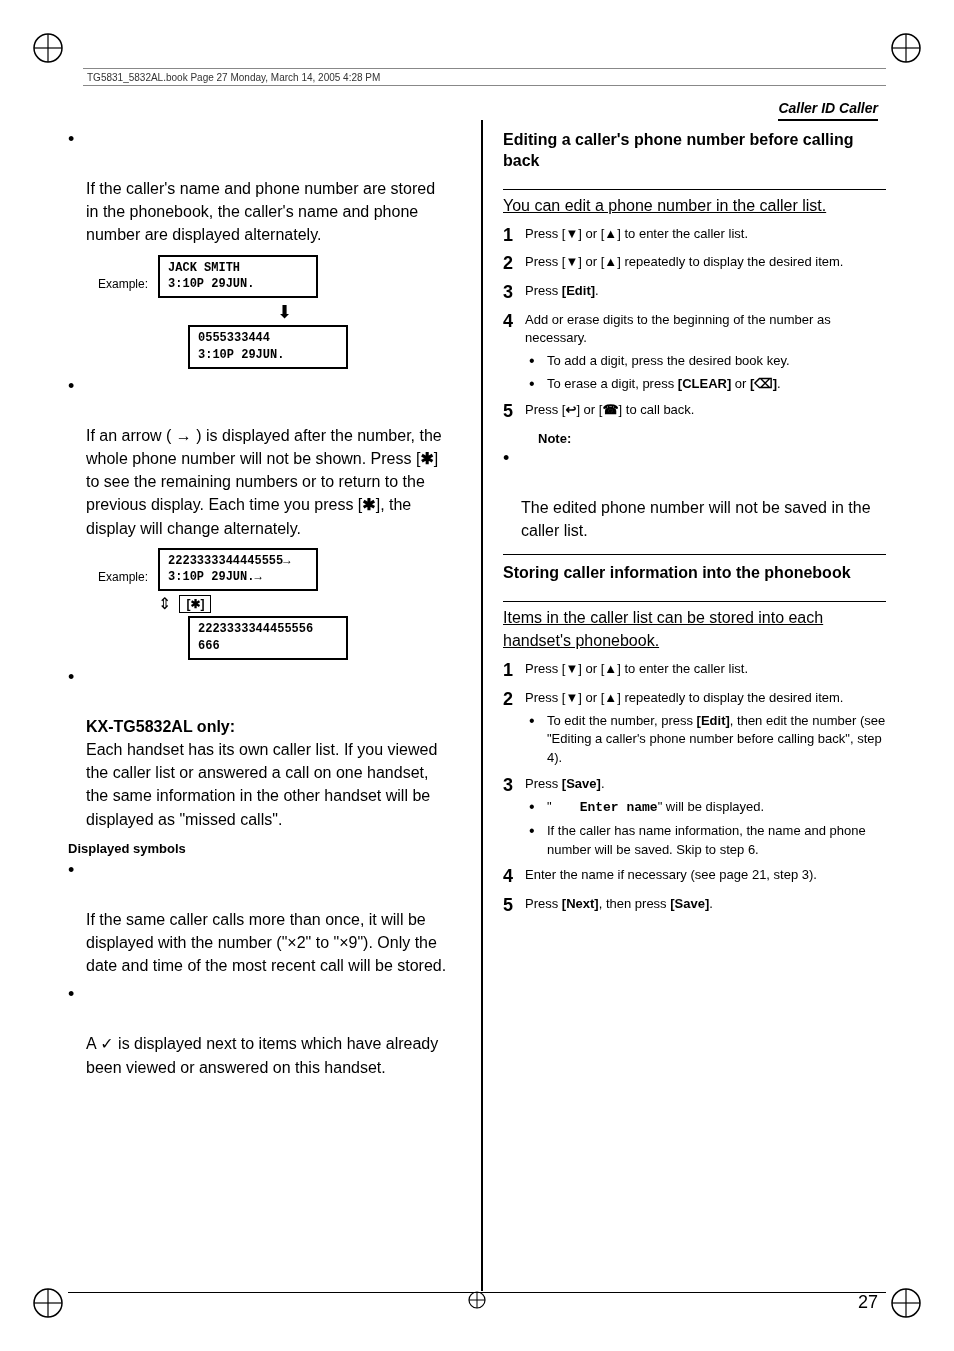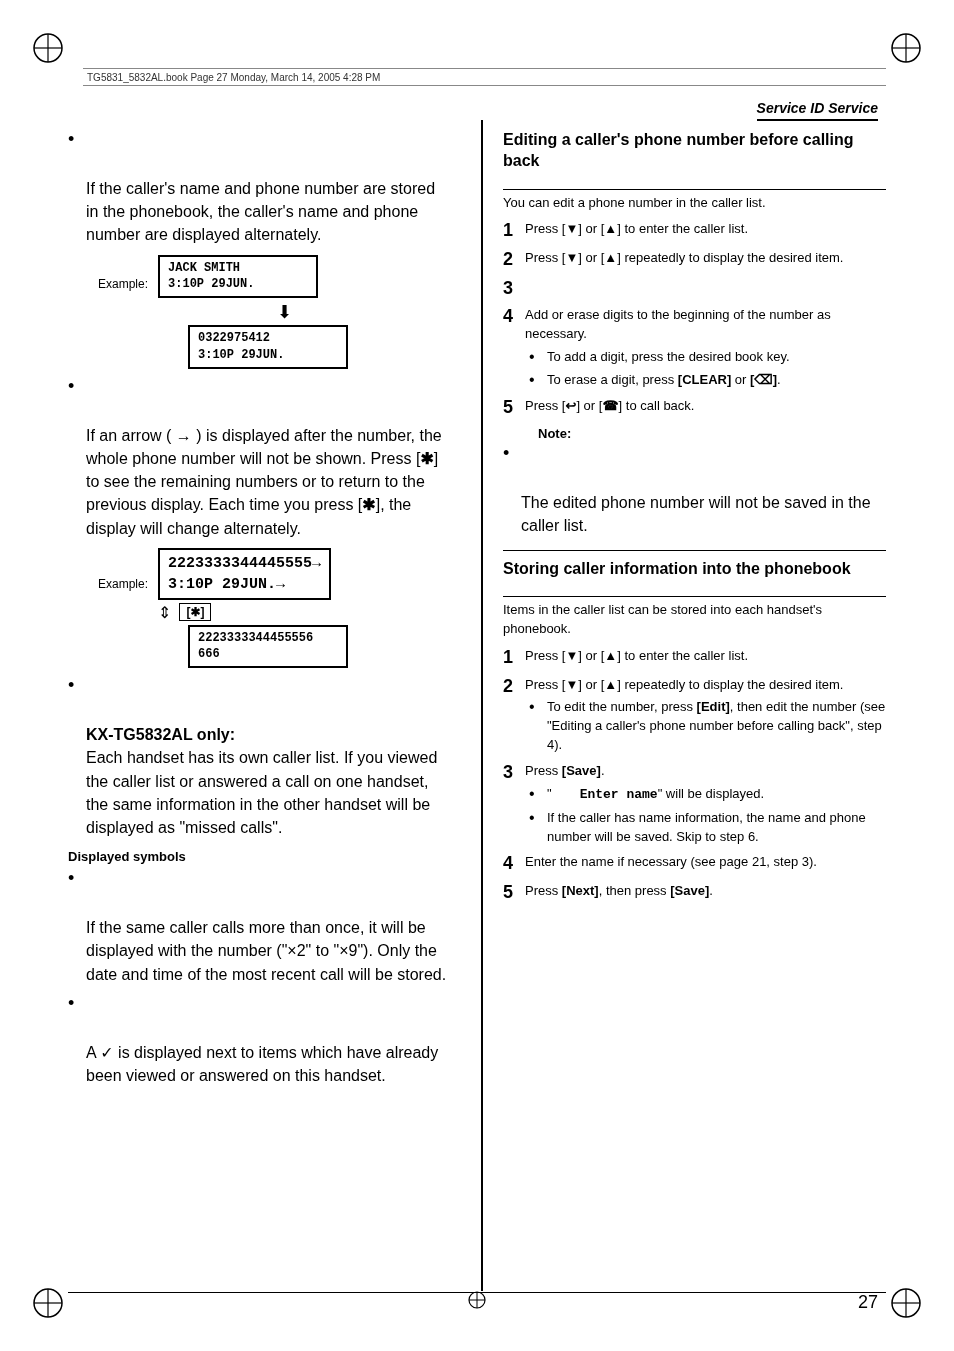--- a/index.html
+++ b/index.html
@@ -156,23 +156,24 @@
     .section-heading {
       font-size: 16px;
       font-weight: bold;
       margin-bottom: 4px;
       line-height: 1.3;
       border-bottom: 1.5px solid #000;
       padding-bottom: 17px;
     }
 
     .section-intro {
-      font-size: 13px;
+      font-size: 16px;
       margin-bottom: 8px;
       line-height: 1.45;
+      text-decoration: underline;
     }
 
     
     .step-item {
       display: flex;
       align-items: flex-start;
       margin-bottom: 7px;
     }
 
     .step-number {
@@ -283,21 +284,21 @@
       <circle cx="18" cy="18" r="14" fill="none" stroke="#000" stroke-width="1.5"></circle>
       <line x1="18" y1="4" x2="18" y2="32" stroke="#000" stroke-width="1.2"></line>
       <line x1="4" y1="18" x2="32" y2="18" stroke="#000" stroke-width="1.2"></line>
     </svg>
   </div>
 
   <div class="header-bar">
     <span>TG5831_5832AL.book  Page 27  Monday, March 14, 2005  4:28 PM</span>
   </div>
 
-  <div class="page-title-header">Service ID Service</div>
+  <div class="page-title-header">Caller ID Caller</div>
 
   <div class="content-area">
 
     <div class="left-col">
 
       <div class="bullet-item">
         <span class="bullet-dot">•</span>
         <span class="bullet-text">If the caller's name and phone number are stored in the phonebook, the caller's name and phone number are displayed alternately.</span>
       </div>
 
@@ -306,38 +307,38 @@
           <span>Example:</span>
           &nbsp;
           <span class="lcd-display">
             <span>JACK SMITH</span><br>
             <span>3:10P 29JUN.</span>
           </span>
         </div>
         <div class="arrow-down">⬇</div>
         <div style="margin-left:90px;">
           <span class="lcd-display">
-            <span>0322975412</span><br>
+            <span>0555333444</span><br>
             <span>3:10P 29JUN.</span>
           </span>
         </div>
       </div>
 
       <div class="bullet-item">
         <span class="bullet-dot">•</span>
         <span class="bullet-text">
           If an arrow ( → ) is displayed after the number, the whole phone number will not be shown. Press [<span class="bold">✱</span>] to see the remaining numbers or to return to the previous display. Each time you press [<span class="bold">✱</span>], the display will change alternately.
         </span>
       </div>
 
       <div class="example-block">
         <div class="example-label">
           <span>Example:</span>
           &nbsp;
-          <span class="lcd-display" style="font-size:15px;">
+          <span class="lcd-display" style="font-size:12px;">
             <span>2223333344445555→</span><br>
             <span>3:10P 29JUN.→</span>
           </span>
         </div>
         <div style="display:flex; align-items:center; margin: 3px 0 3px 60px; gap: 8px;">
           <span style="font-size:16px;">⇕</span>
           <span class="star-box">[✱]</span>
         </div>
         <div style="margin-left:90px;">
           <span class="lcd-display">
@@ -379,20 +380,21 @@
         <span class="step-text">Press [<span class="bold">▼</span>] or [<span class="bold">▲</span>] to enter the caller list.</span>
       </div>
 
       <div class="step-item">
         <span class="step-number">2</span>
         <span class="step-text">Press [<span class="bold">▼</span>] or [<span class="bold">▲</span>] repeatedly to display the desired item.</span>
       </div>
 
       <div class="step-item">
         <span class="step-number">3</span>
+        <span class="step-text">Press <span class="bold">[Edit]</span>.</span>
       </div>
 
       <div class="step-item">
         <span class="step-number">4</span>
         <div class="step-text">
           Add or erase digits to the beginning of the number as necessary.
           <div class="step-sub-bullet">
             <span class="bullet-dot">•</span>
             <span>To add a digit, press the desired book key.</span>
           </div>

